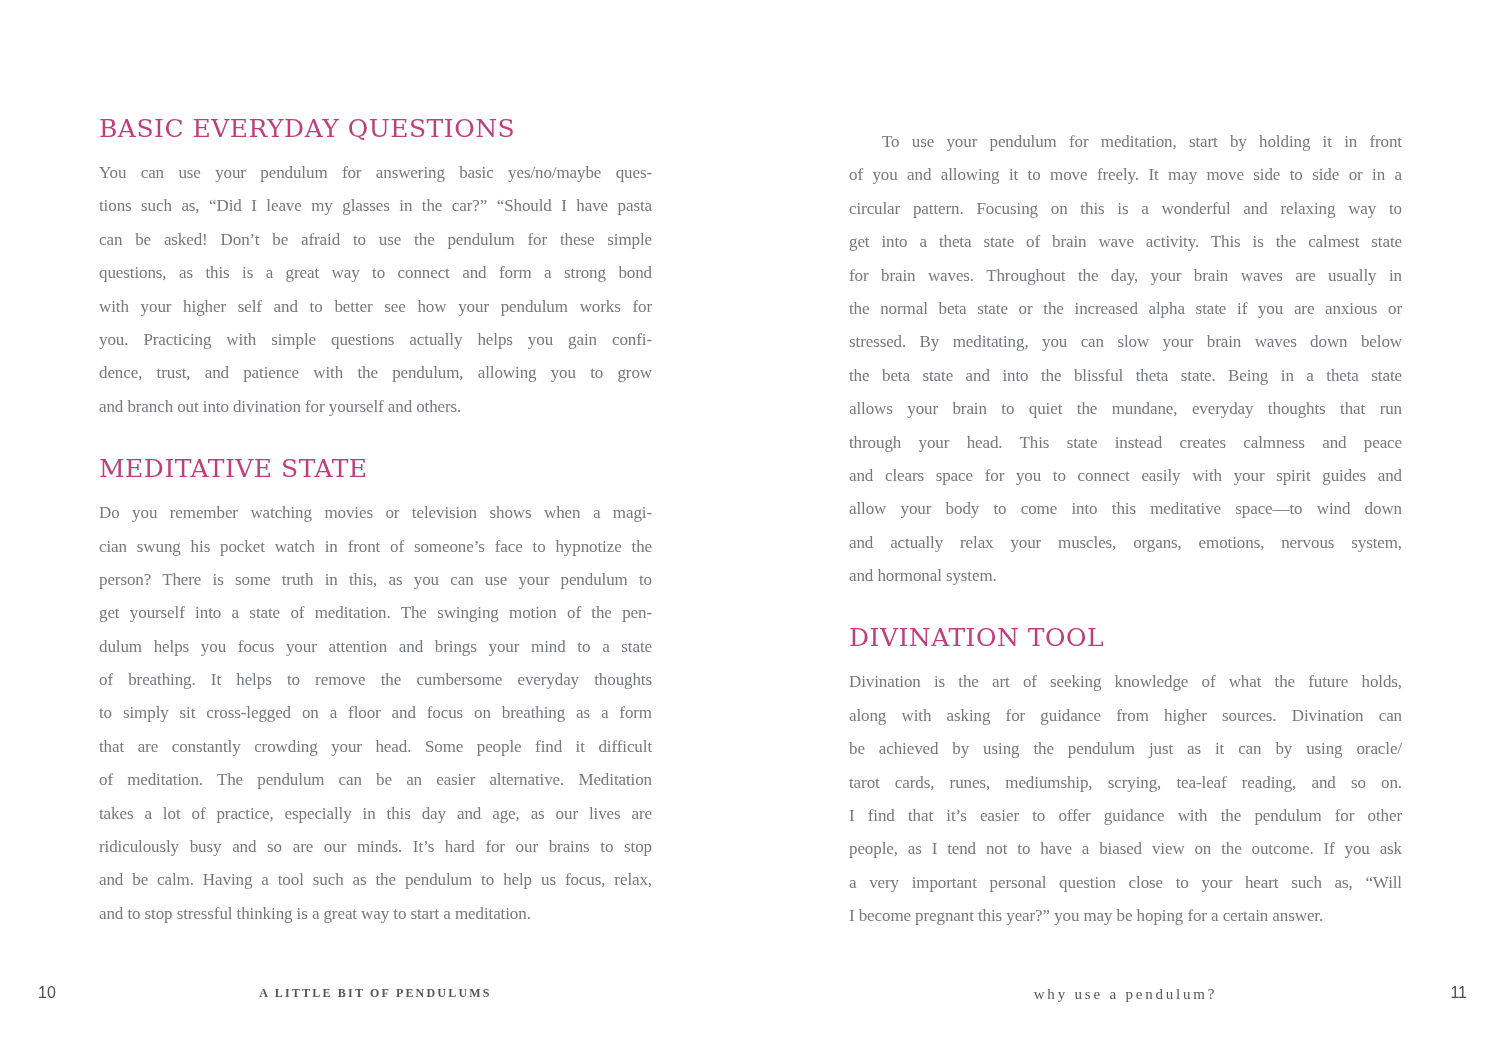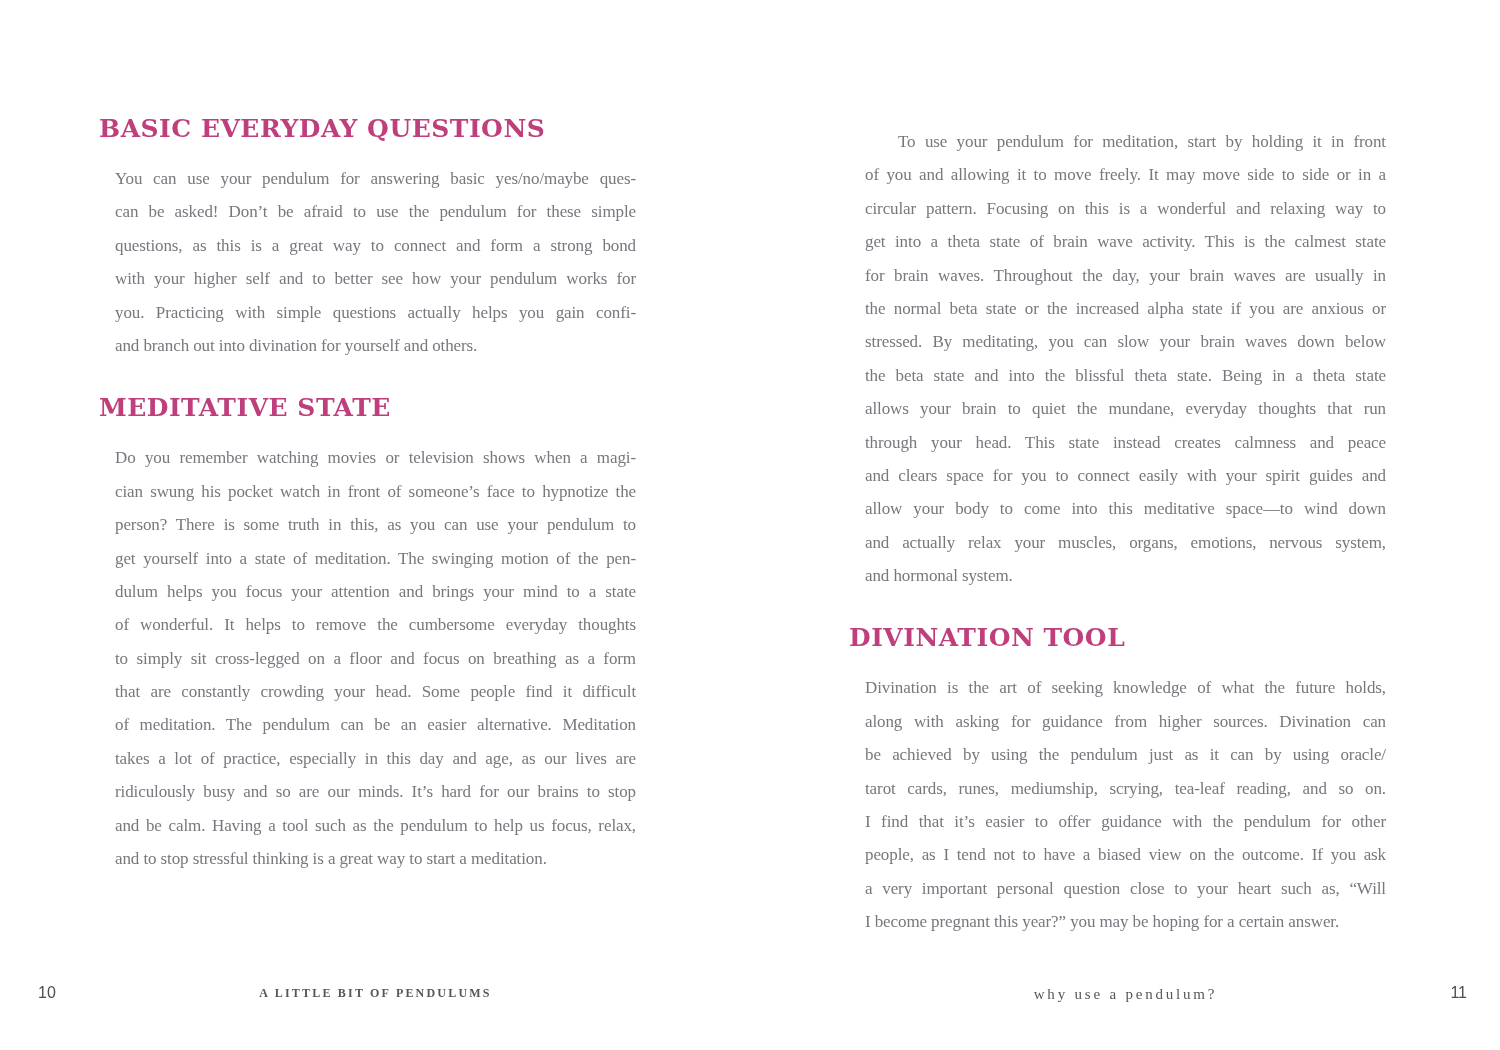--- a/index.html
+++ b/index.html
@@ -22,30 +22,30 @@
     position: absolute;
     top: 112px;
     width: 553px;
   }
   .page-left  { left: 99px; }
   .page-right { left: 849px; }
 
   .heading {
     margin: 0 0 10px 0;
     font-family: "DejaVu Serif", serif;
-    font-weight: bold;
+    font-weight: normal;
     font-size: 25px;
     line-height: 34px;
     letter-spacing: 0.5px;
     color: var(--heading-color);
   }
   .heading.spaced { margin-top: 29px; }
 
   .para {
-    margin: 16px;
+    margin: 0;
     color: var(--body-color);
     font-size: 17px;
     letter-spacing: -0.1px;
   }
   .para .line {
     height: 33.4px;
     line-height: 33.4px;
     text-align: justify;
     text-align-last: justify;
   }
@@ -84,35 +84,37 @@
 </style>
 </head>
 <body>
 
 <div>
 
   <div class="page page-left">
     <h2 class="heading">BASIC EVERYDAY QUESTIONS</h2>
     <div class="para">
         <div class="line">You can use your pendulum for answering basic yes/no/maybe ques-</div>
+        <div class="line">tions such as, “Did I leave my glasses in the car?” “Should I have pasta</div>
         <div class="line">can be asked! Don’t be afraid to use the pendulum for these simple</div>
         <div class="line">questions, as this is a great way to connect and form a strong bond</div>
         <div class="line">with your higher self and to better see how your pendulum works for</div>
         <div class="line">you. Practicing with simple questions actually helps you gain confi-</div>
+        <div class="line">dence, trust, and patience with the pendulum, allowing you to grow</div>
         <div class="line last">and branch out into divination for yourself and others.</div>
       </div>
 
     <h2 class="heading spaced">MEDITATIVE STATE</h2>
     <div class="para">
         <div class="line">Do you remember watching movies or television shows when a magi-</div>
         <div class="line">cian swung his pocket watch in front of someone’s face to hypnotize the</div>
         <div class="line">person? There is some truth in this, as you can use your pendulum to</div>
         <div class="line">get yourself into a state of meditation. The swinging motion of the pen-</div>
         <div class="line">dulum helps you focus your attention and brings your mind to a state</div>
-        <div class="line">of wonderful. It helps to remove the cumbersome everyday thoughts</div>
+        <div class="line">of breathing. It helps to remove the cumbersome everyday thoughts</div>
         <div class="line">to simply sit cross-legged on a floor and focus on breathing as a form</div>
         <div class="line">that are constantly crowding your head. Some people find it difficult</div>
         <div class="line">of meditation. The pendulum can be an easier alternative. Meditation</div>
         <div class="line">takes a lot of practice, especially in this day and age, as our lives are</div>
         <div class="line">ridiculously busy and so are our minds. It’s hard for our brains to stop</div>
         <div class="line">and be calm. Having a tool such as the pendulum to help us focus, relax,</div>
         <div class="line last">and to stop stressful thinking is a great way to start a meditation.</div>
       </div>
   </div>
 

